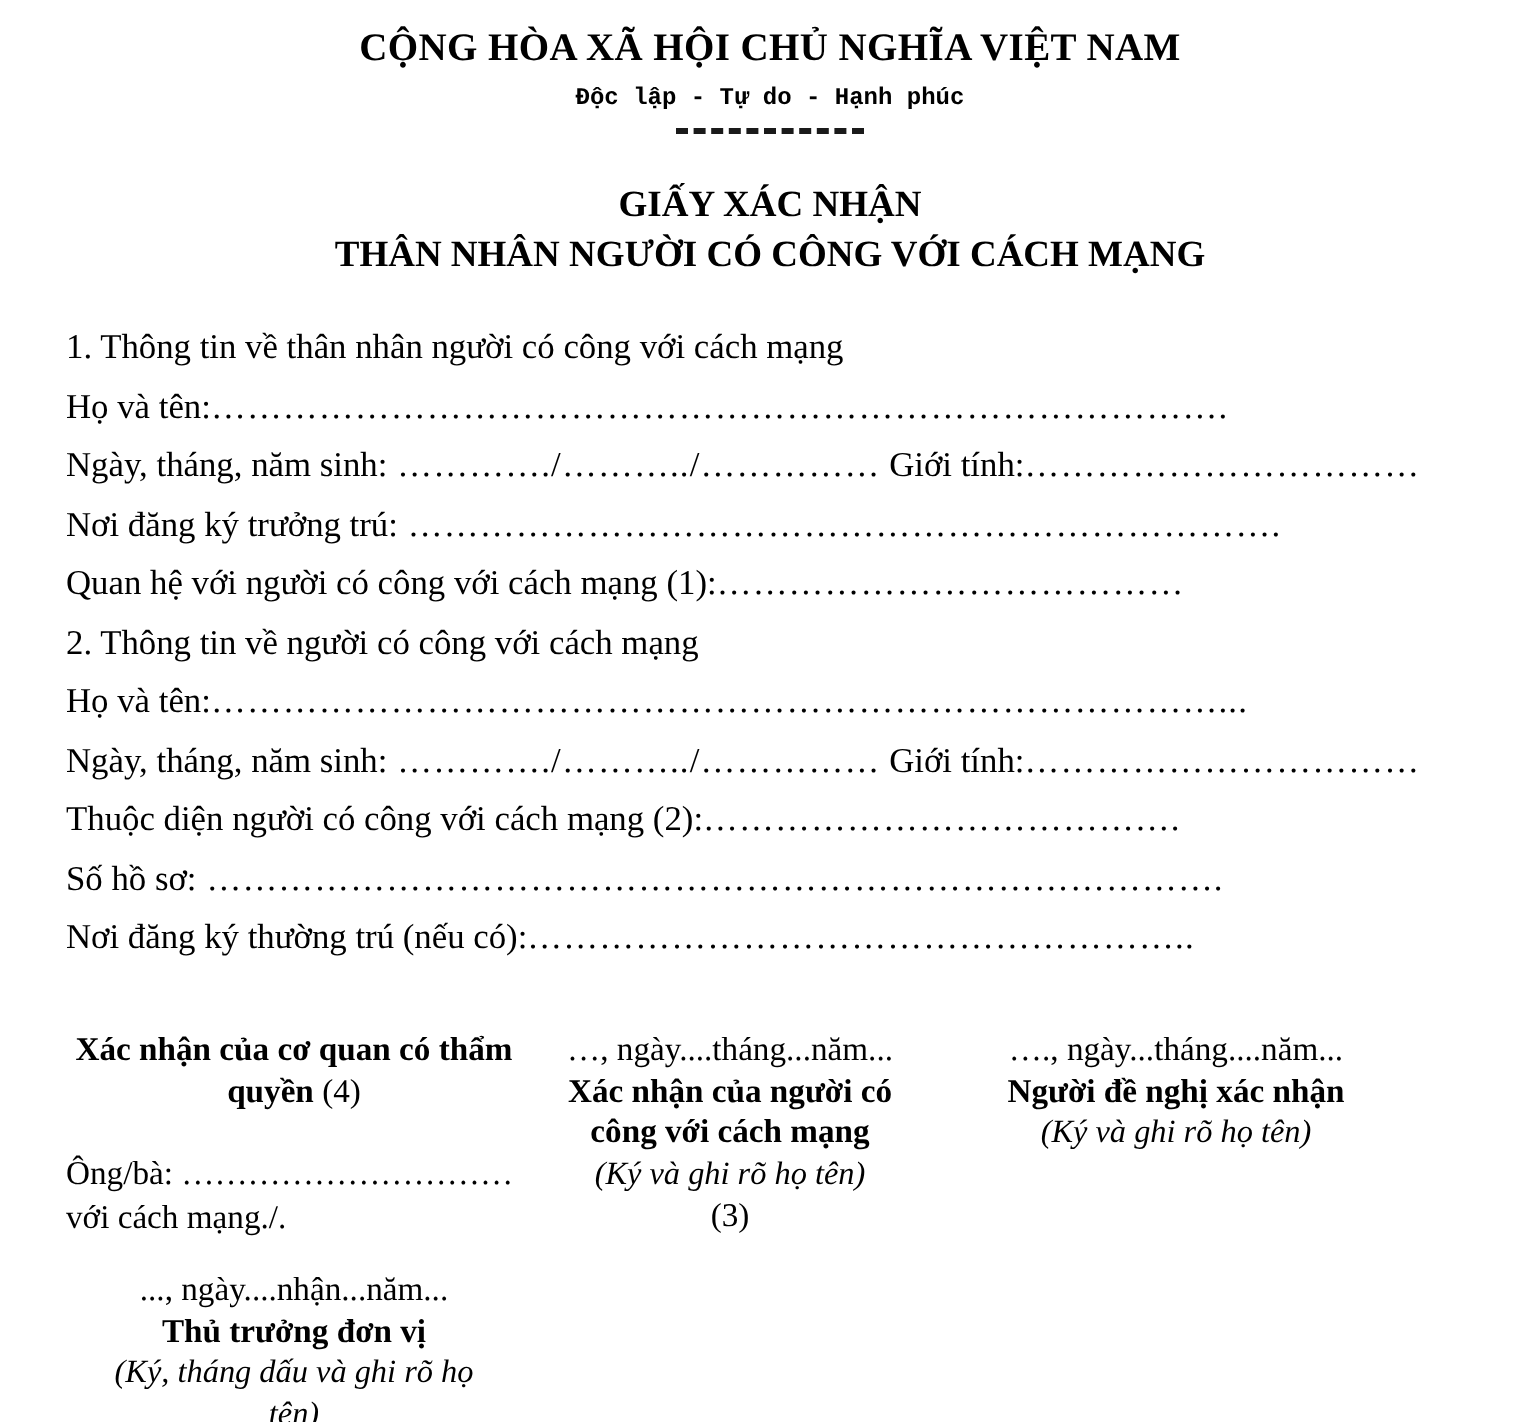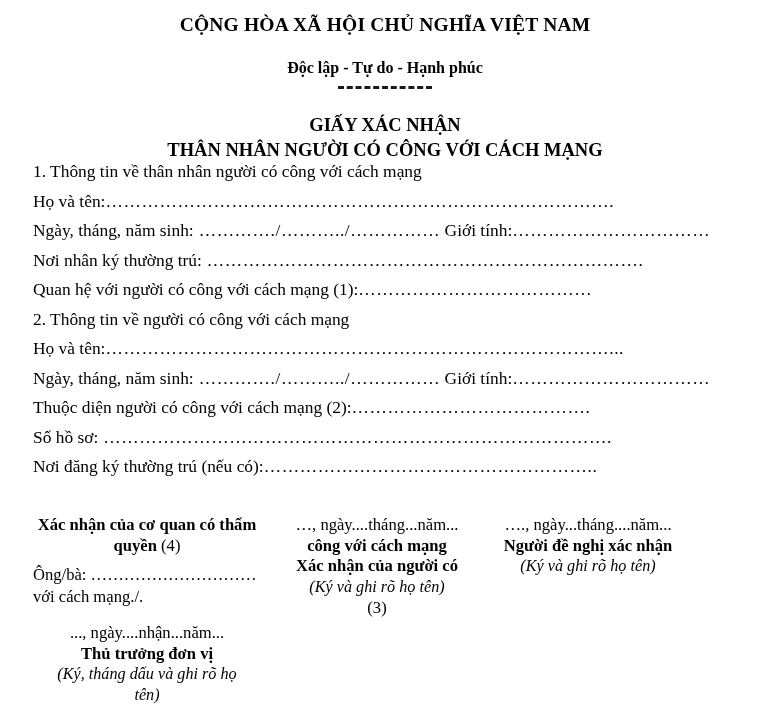--- a/index.html
+++ b/index.html
@@ -27,24 +27,25 @@
     text-align: center;
     padding-top: 12px;
   }
   .nh-line1 {
     font-size: 19.5px;
     font-weight: bold;
     letter-spacing: 0.2px;
     line-height: 1.35;
   }
   .nh-line2 {
-    font-size: 16px;
+    font-size: 12px;
     font-weight: bold;
     line-height: 1.5;
-    margin-top: 18px;
+    margin-top: 2px;
+    font-family: Liberation Mono, monospace;
   }
   .nh-rule {
     margin: 6px auto 0 auto;
     width: 94px;
     border-top: 3px dashed #1a1a1a;
     height: 0;
   }
 
   
   .doc-title {
@@ -57,21 +58,21 @@
     line-height: 1.35;
   }
   .dt-line2 {
     font-size: 18.5px;
     font-weight: bold;
     line-height: 1.35;
   }
 
   
   .body-block {
-    margin-top: 0;
+    margin-top: 24px;
     padding-left: 33px;
     padding-right: 12px;
   }
   .form-line {
     font-size: 17.4px;
     line-height: 1.0;
     height: 29.5px;
     white-space: nowrap;
     overflow: hidden;
   }
@@ -92,21 +93,21 @@
     top: 515px;
     width: 770px;
     height: 196px;
   }
   .col {
     position: absolute;
     top: 0;
     text-align: center;
   }
   .col-left  { left: 33px;  width: 228px; }
-  .col-mid   { left: 266px; width: 222px; }
+  .col-mid   { left: 254px; width: 222px; }
   .col-right { left: 460px; width: 256px; }
 
   .sig-title {
     font-size: 16.6px;
     font-weight: bold;
     line-height: 1.25;
   }
   .sig-title .plain {
     font-weight: normal;
   }
@@ -121,21 +122,21 @@
   }
   .sig-note {
     font-size: 16.6px;
     line-height: 1.3;
   }
 
   .left-body {
     text-align: left;
     font-size: 16.6px;
     line-height: 1.28;
-    margin-top: 8px;
+    margin-top: 20px;
   }
   .left-lower {
     margin-top: 16px;
     text-align: center;
   }
 </style>
 </head>
 <body>
 
 <div class="page">
@@ -157,21 +158,21 @@
 
     <div class="form-line">
       <span>Họ và tên:</span><span class="dots">………………………………………………………………………….</span>
     </div>
 
     <div class="form-line">
       <span>Ngày, tháng, năm sinh:</span><span class="dots"> …………./………../……………</span><span> Giới tính:</span><span class="dots">……………………………</span>
     </div>
 
     <div class="form-line">
-      <span>Nơi nhân ký thường trú:</span><span class="dots"> ……………………………………………………………….</span>
+      <span>Nơi đăng ký trưởng trú:</span><span class="dots"> ……………………………………………………………….</span>
     </div>
 
     <div class="form-line">
       <span>Quan hệ với người có công với cách mạng (1):</span><span class="dots">…………………………………</span>
     </div>
 
     <div class="section-head">2. Thông tin về người có công với cách mạng</div>
 
     <div class="form-line">
       <span>Họ và tên:</span><span class="dots">…………………………………………………………………………...</span>
@@ -206,22 +207,22 @@
       <div class="left-lower">
         <div class="sig-date">..., ngày....nhận...năm...</div>
         <div class="sig-title">Thủ trưởng đơn vị</div>
         <div class="sig-italic">(Ký, tháng dấu và ghi rõ họ</div>
         <div class="sig-italic">tên)</div>
       </div>
     </div>
 
     <div class="col col-mid">
       <div class="sig-date">…, ngày....tháng...năm...</div>
+      <div class="sig-title">Xác nhận của người có</div>
       <div class="sig-title">công với cách mạng</div>
-      <div class="sig-title">Xác nhận của người có</div>
       <div class="sig-italic">(Ký và ghi rõ họ tên)</div>
       <div class="sig-note">(3)</div>
     </div>
 
     <div class="col col-right">
       <div class="sig-date">…., ngày...tháng....năm...</div>
       <div class="sig-title">Người đề nghị xác nhận</div>
       <div class="sig-italic">(Ký và ghi rõ họ tên)</div>
     </div>
 

